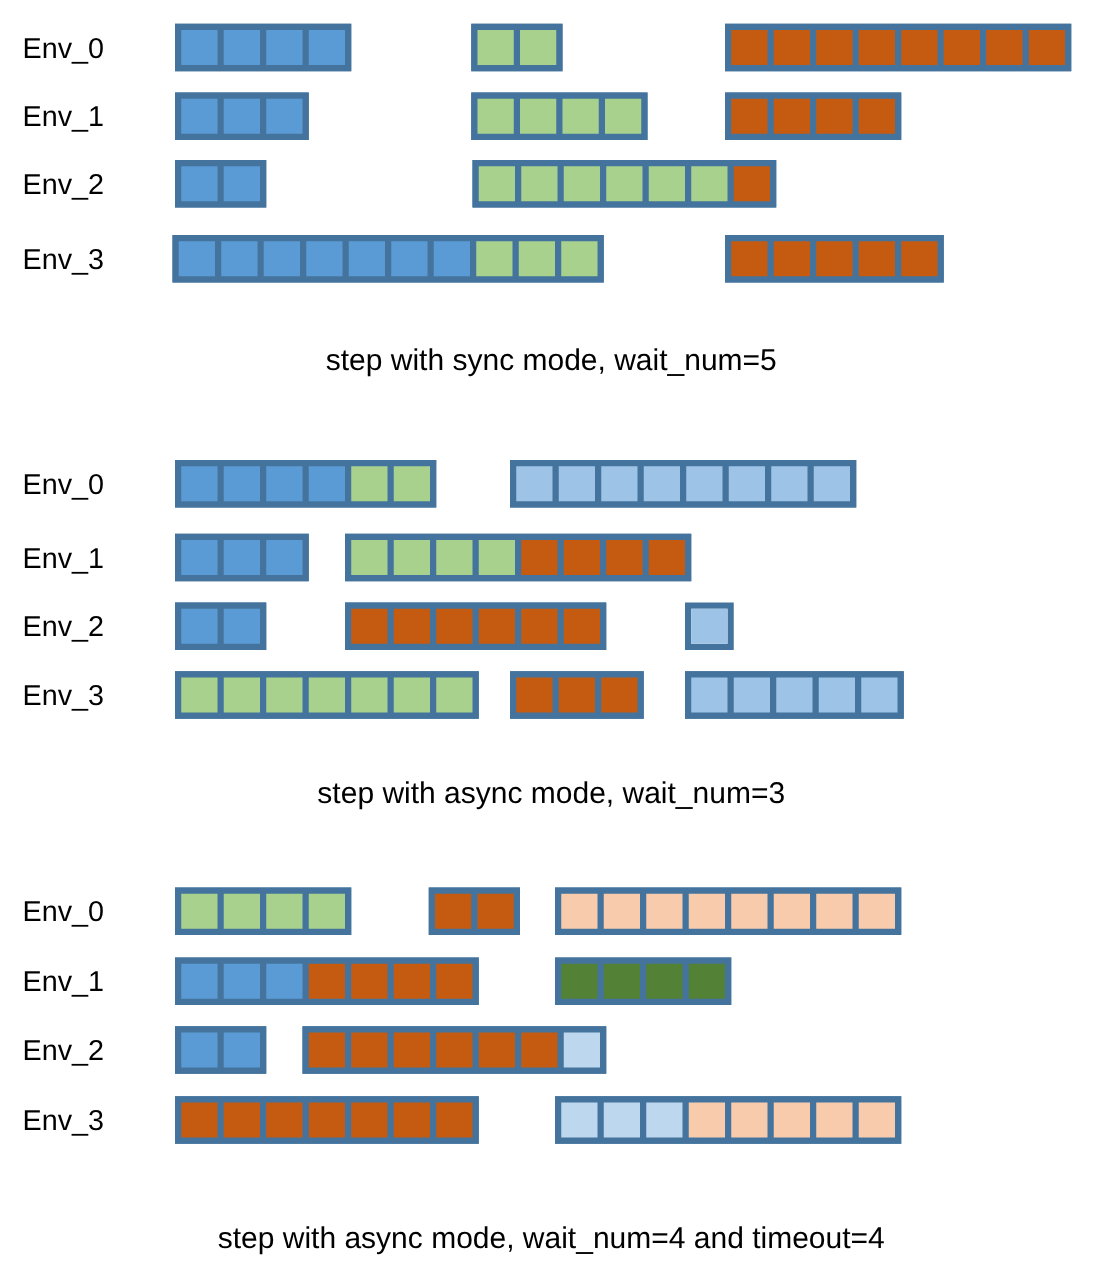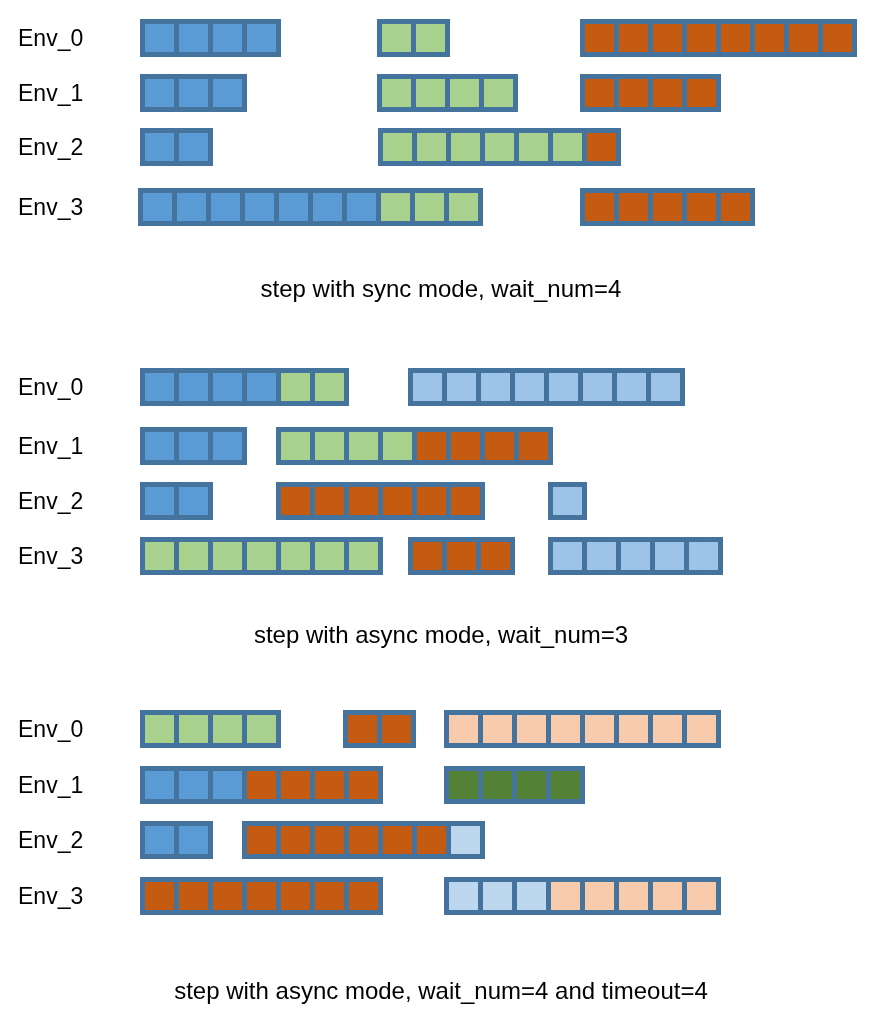--- a/index.html
+++ b/index.html
@@ -119,21 +119,21 @@
         <div class="cell" style="background: rgb(169, 209, 142);"></div>
         <div class="cell" style="background: rgb(169, 209, 142);"></div>
       </div>
       <div class="bar" style="left: 580px; top: 188px; border-color: rgb(68, 116, 157); background: rgb(68, 116, 157);">
         <div class="cell" style="background: rgb(197, 90, 17);"></div>
         <div class="cell" style="background: rgb(197, 90, 17);"></div>
         <div class="cell" style="background: rgb(197, 90, 17);"></div>
         <div class="cell" style="background: rgb(197, 90, 17);"></div>
         <div class="cell" style="background: rgb(197, 90, 17);"></div>
       </div>
-      <div class="caption" style="top: 274px;">step with sync mode, wait_num=4</div>
+      <div class="caption" style="top: 274px;">step with sync mode, wait_num=5</div>
     </div>
     <div>
       <div class="env-label" style="top: 372px;">Env_0</div>
       <div class="bar" style="left: 140px; top: 368px; border-color: rgb(68, 116, 157); background: rgb(68, 116, 157);">
         <div class="cell" style="background: rgb(91, 155, 213);"></div>
         <div class="cell" style="background: rgb(91, 155, 213);"></div>
         <div class="cell" style="background: rgb(91, 155, 213);"></div>
         <div class="cell" style="background: rgb(91, 155, 213);"></div>
         <div class="cell" style="background: rgb(169, 209, 142);"></div>
         <div class="cell" style="background: rgb(169, 209, 142);"></div>

